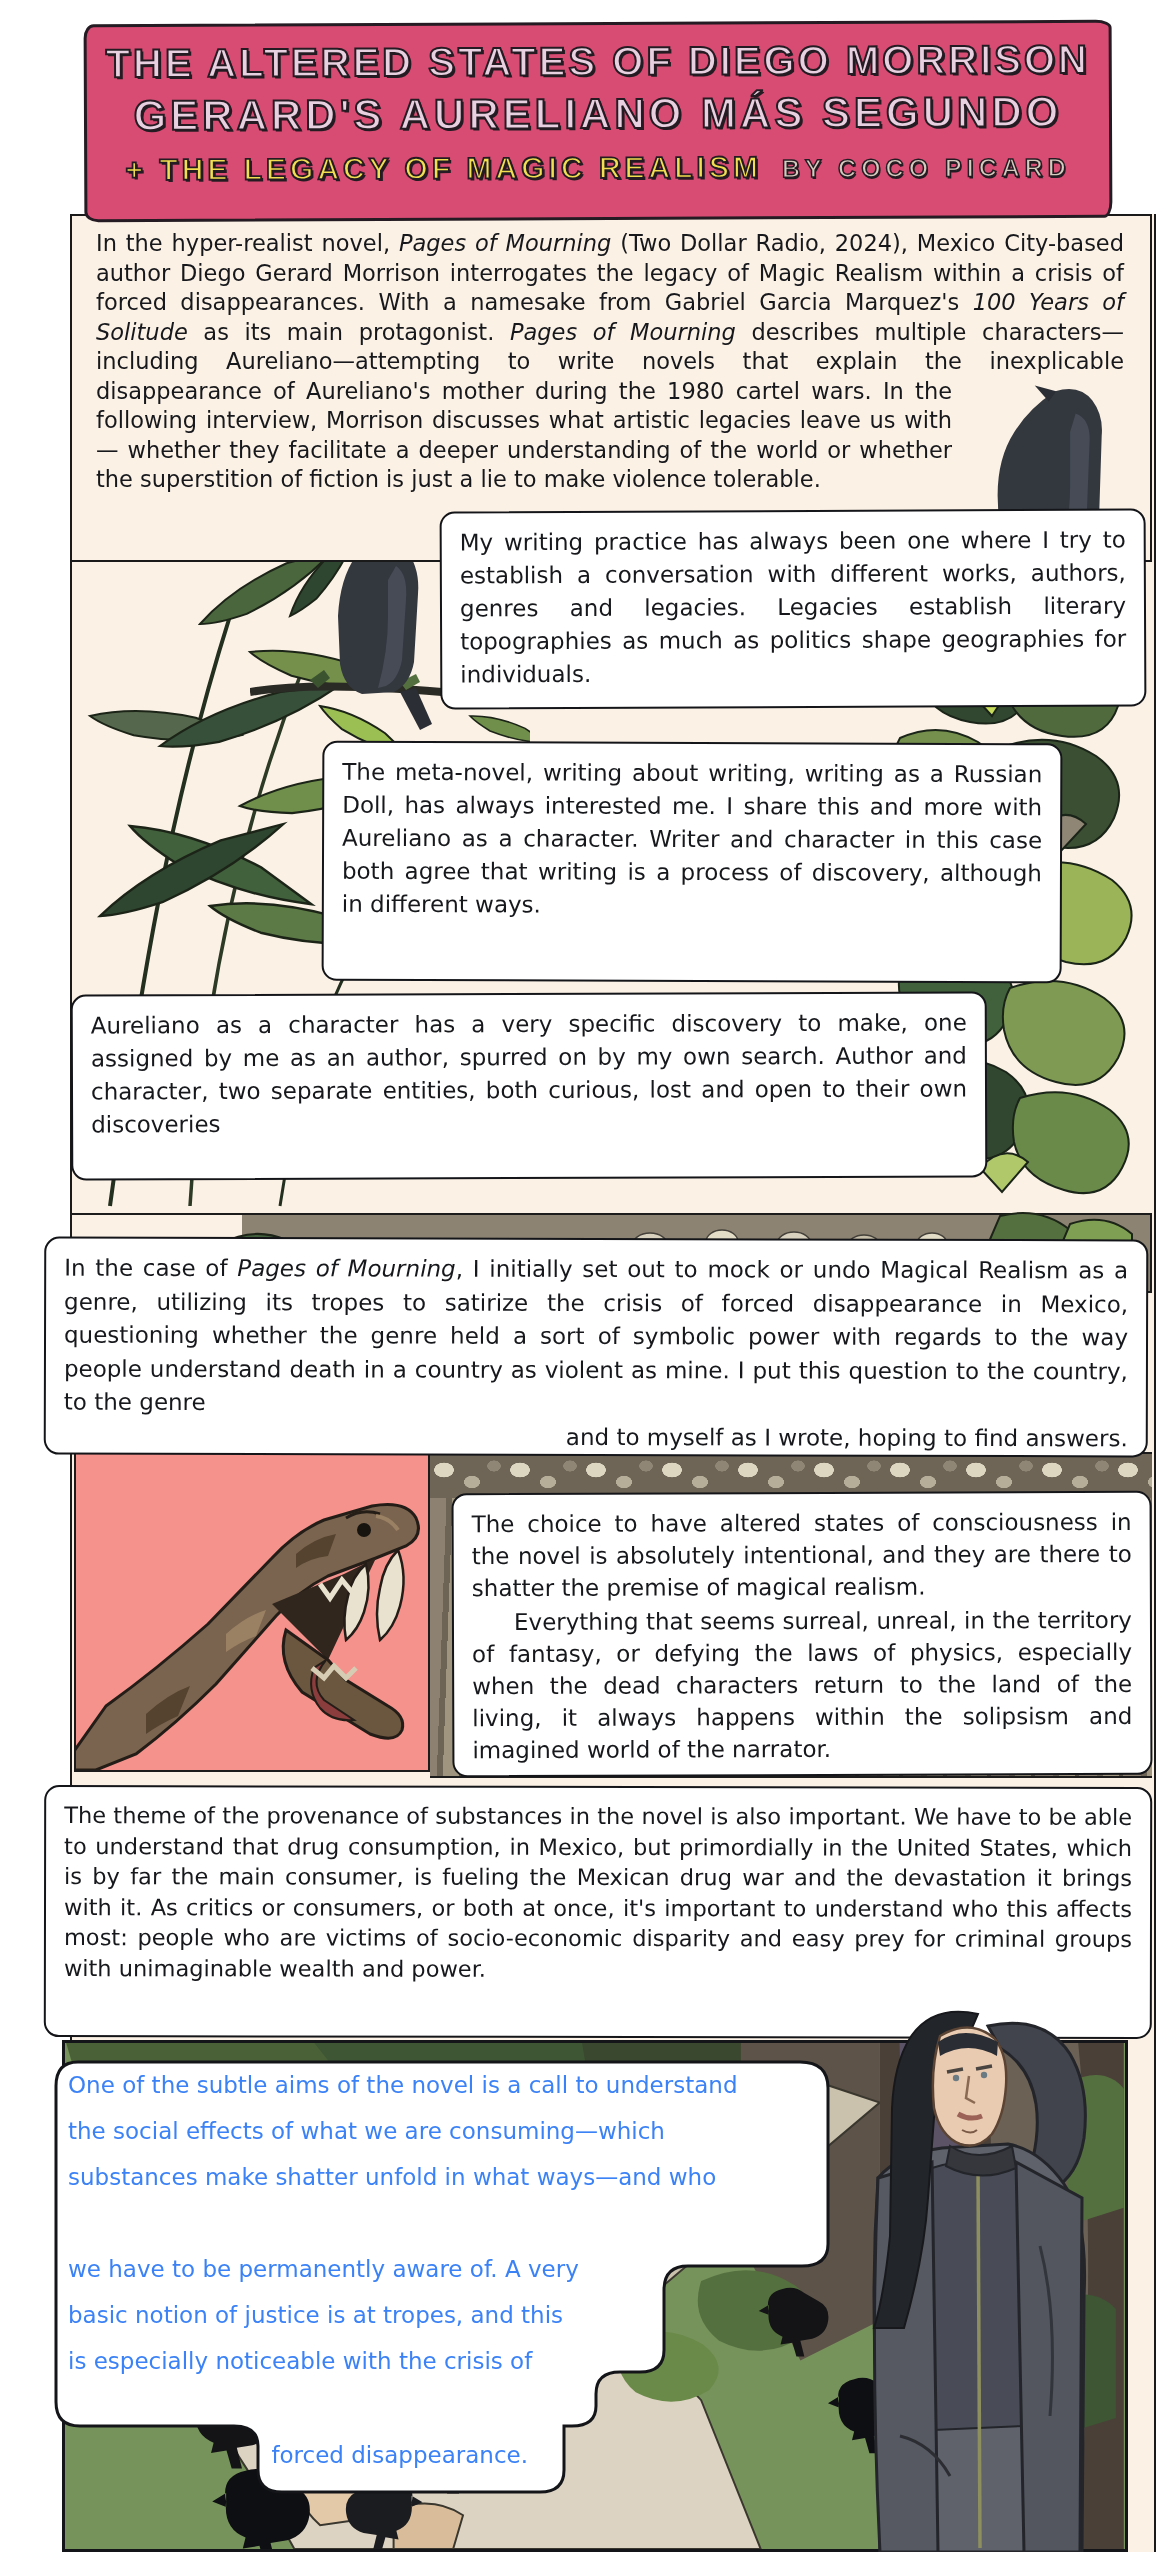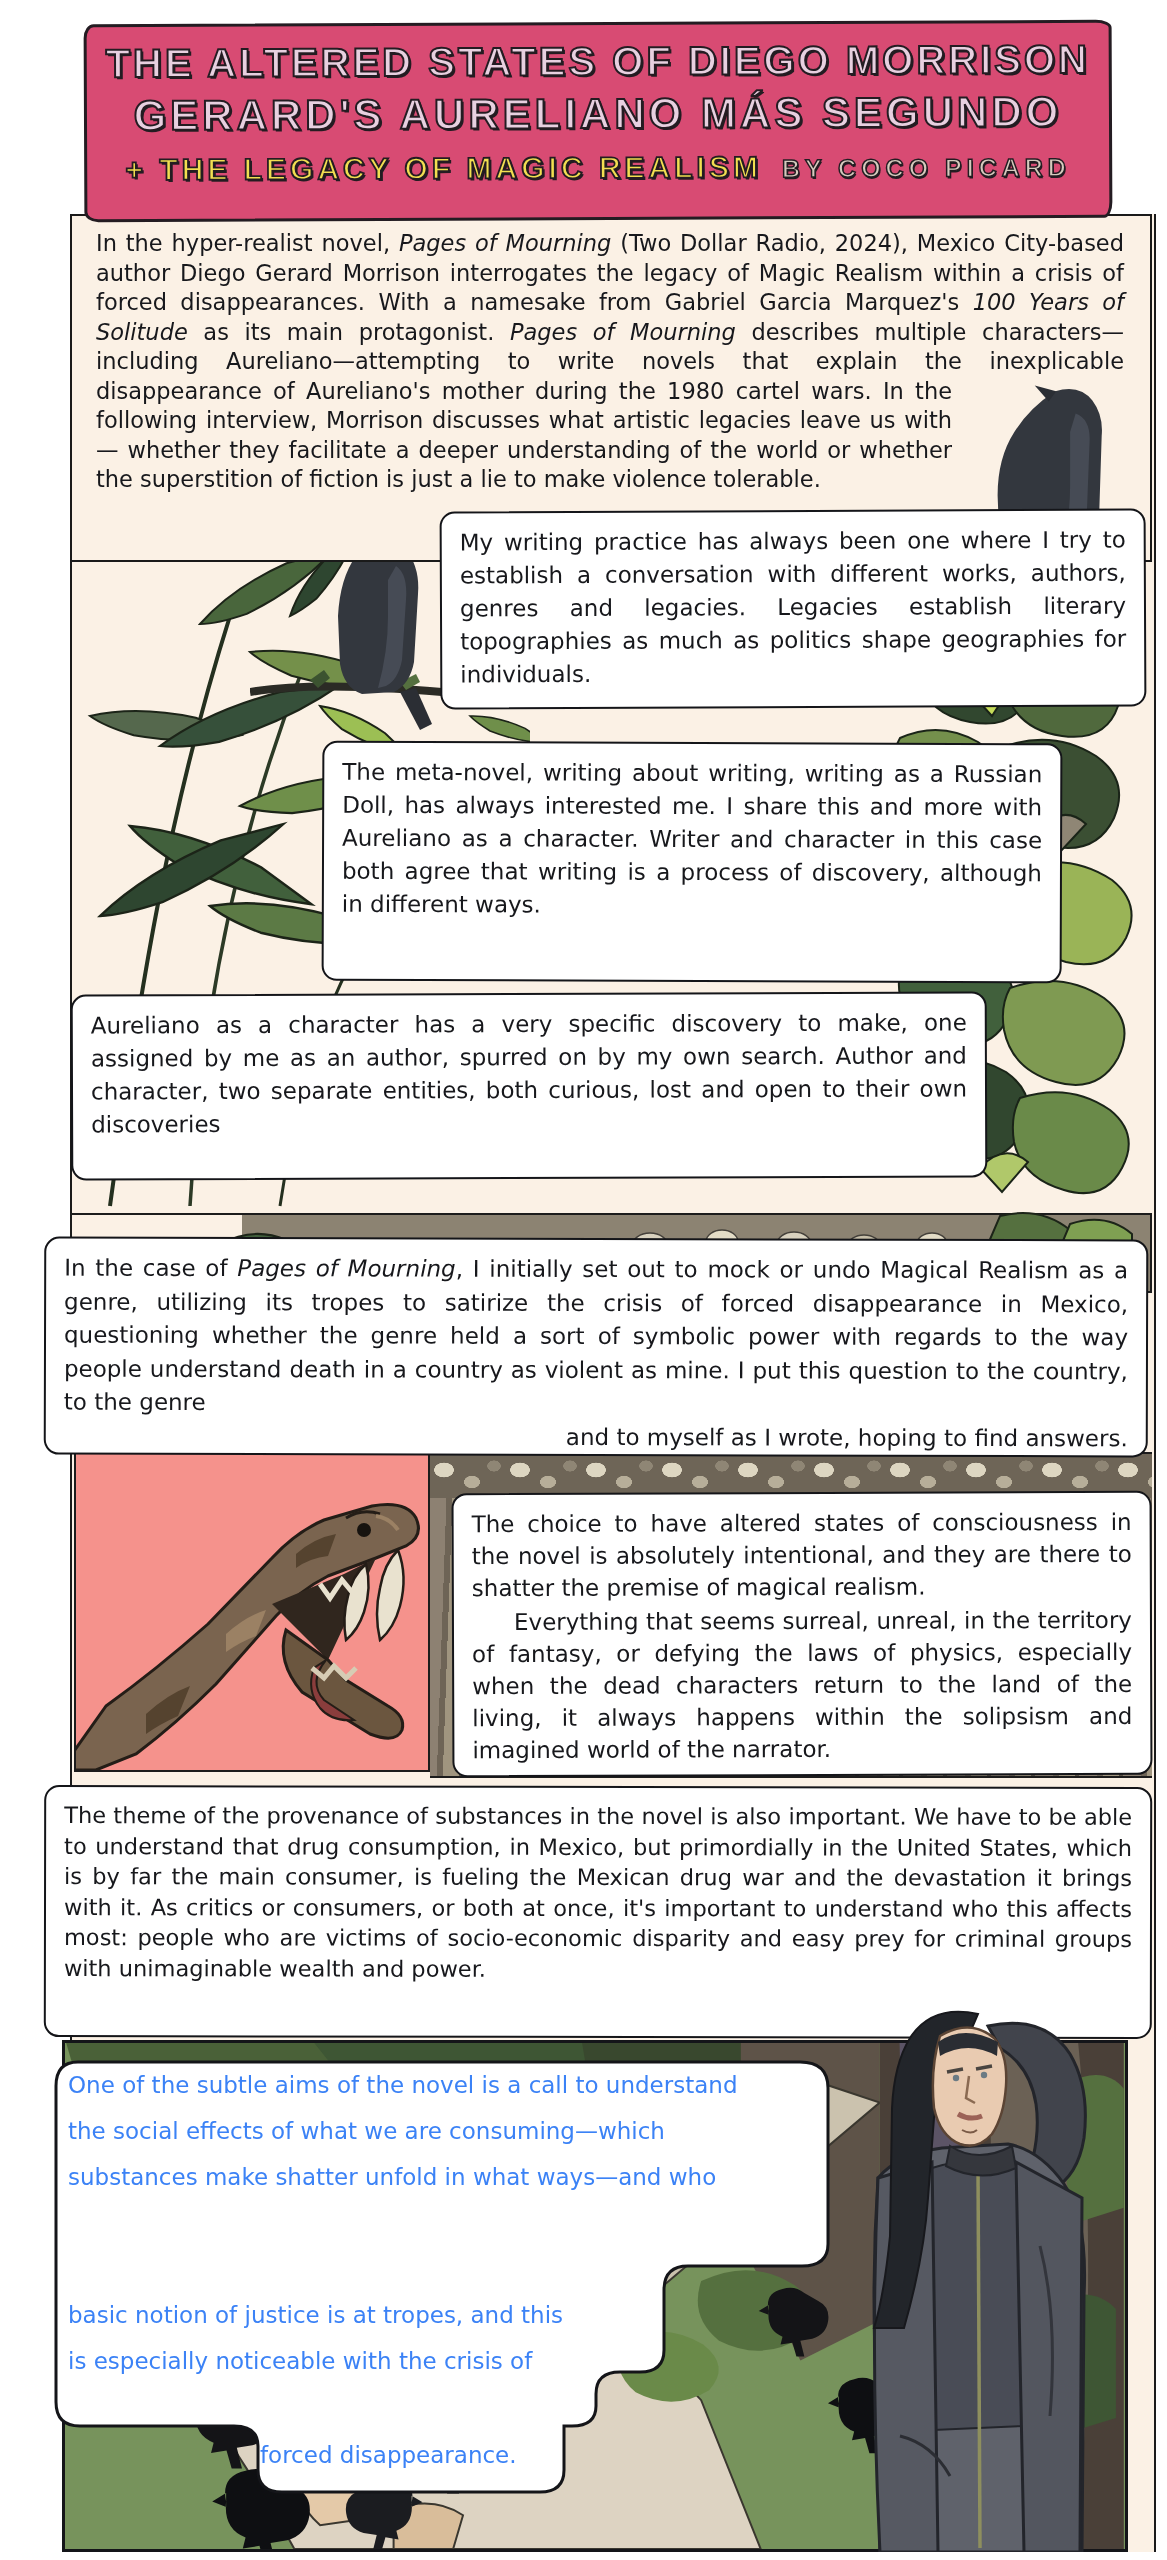--- a/index.html
+++ b/index.html
@@ -52,21 +52,21 @@
                radial-gradient(ellipse 11px 9px at 64px 12px,#8f8675 60%,transparent 63%),
                #6e6557;
     background-size:76px 44px;background-repeat:repeat-x;}
   
   #jungle-panel{left:62px;top:2040px;width:1066px;height:512px;border:3px solid #141519;
                 box-sizing:border-box;z-index:2;background:#77935c;overflow:hidden;}
   #man-figure{left:782px;top:1996px;width:350px;height:556px;z-index:5;}
   
   #b7{left:48px;top:2054px;width:800px;height:460px;z-index:6;}
   #b7 .line{position:absolute;left:20px;white-space:nowrap;font-size:23px;color:#3b82f6;}
-  #b7 .l8{left:212px;width:268px;text-align:left;}
+  #b7 .l8{left:212px;width:268px;text-align:right;}
   .svgfill{width:100%;height:100%;display:block;}
 </style>
 </head>
 <body>
 
 <div id="page">
 
   <div id="comic-bg" class="abs"></div>
 
   <div id="title-band" class="abs">
@@ -265,18 +265,19 @@
     <path d="M258 250 Q 276 320 268 420" stroke="#33353c" stroke-width="3" fill="none"></path>
   </svg>
 
   <div id="b7" class="abs">
     <svg style="position:absolute;left:0;top:0" width="800" height="460" viewBox="0 0 800 460" xmlns="http://www.w3.org/2000/svg">
       <path d="M30 8 H 752 Q 780 8 780 34 V 190 Q 780 212 754 212 H 640 Q 616 212 616 236 V 296 Q 616 318 592 318 H 572 Q 548 318 548 340 V 352 Q 548 372 524 372 L 516 372 Q 516 372 516 382 V 416 Q 516 438 492 438 H 234 Q 210 438 210 416 V 392 Q 210 372 186 372 H 32 Q 8 372 8 348 V 32 Q 8 8 30 8 Z" fill="#ffffff" stroke="#141519" stroke-width="3"></path>
     </svg>
     <div class="line" style="top:18px">One of the subtle aims of the novel is a call to understand</div>
     <div class="line" style="top:64px">the social effects of what we are consuming—which</div>
     <div class="line" style="top:110px">substances make shatter unfold in what ways—and who</div>
+    <div class="line" style="top:202px">we have to be permanently aware of. A very</div>
     <div class="line" style="top:248px">basic notion of justice is at tropes, and this</div>
     <div class="line" style="top:294px">is especially noticeable with the crisis of</div>
     <div class="line l8" style="top:388px">forced disappearance.</div>
   </div>
 
 </div>
 
 </body></html>

